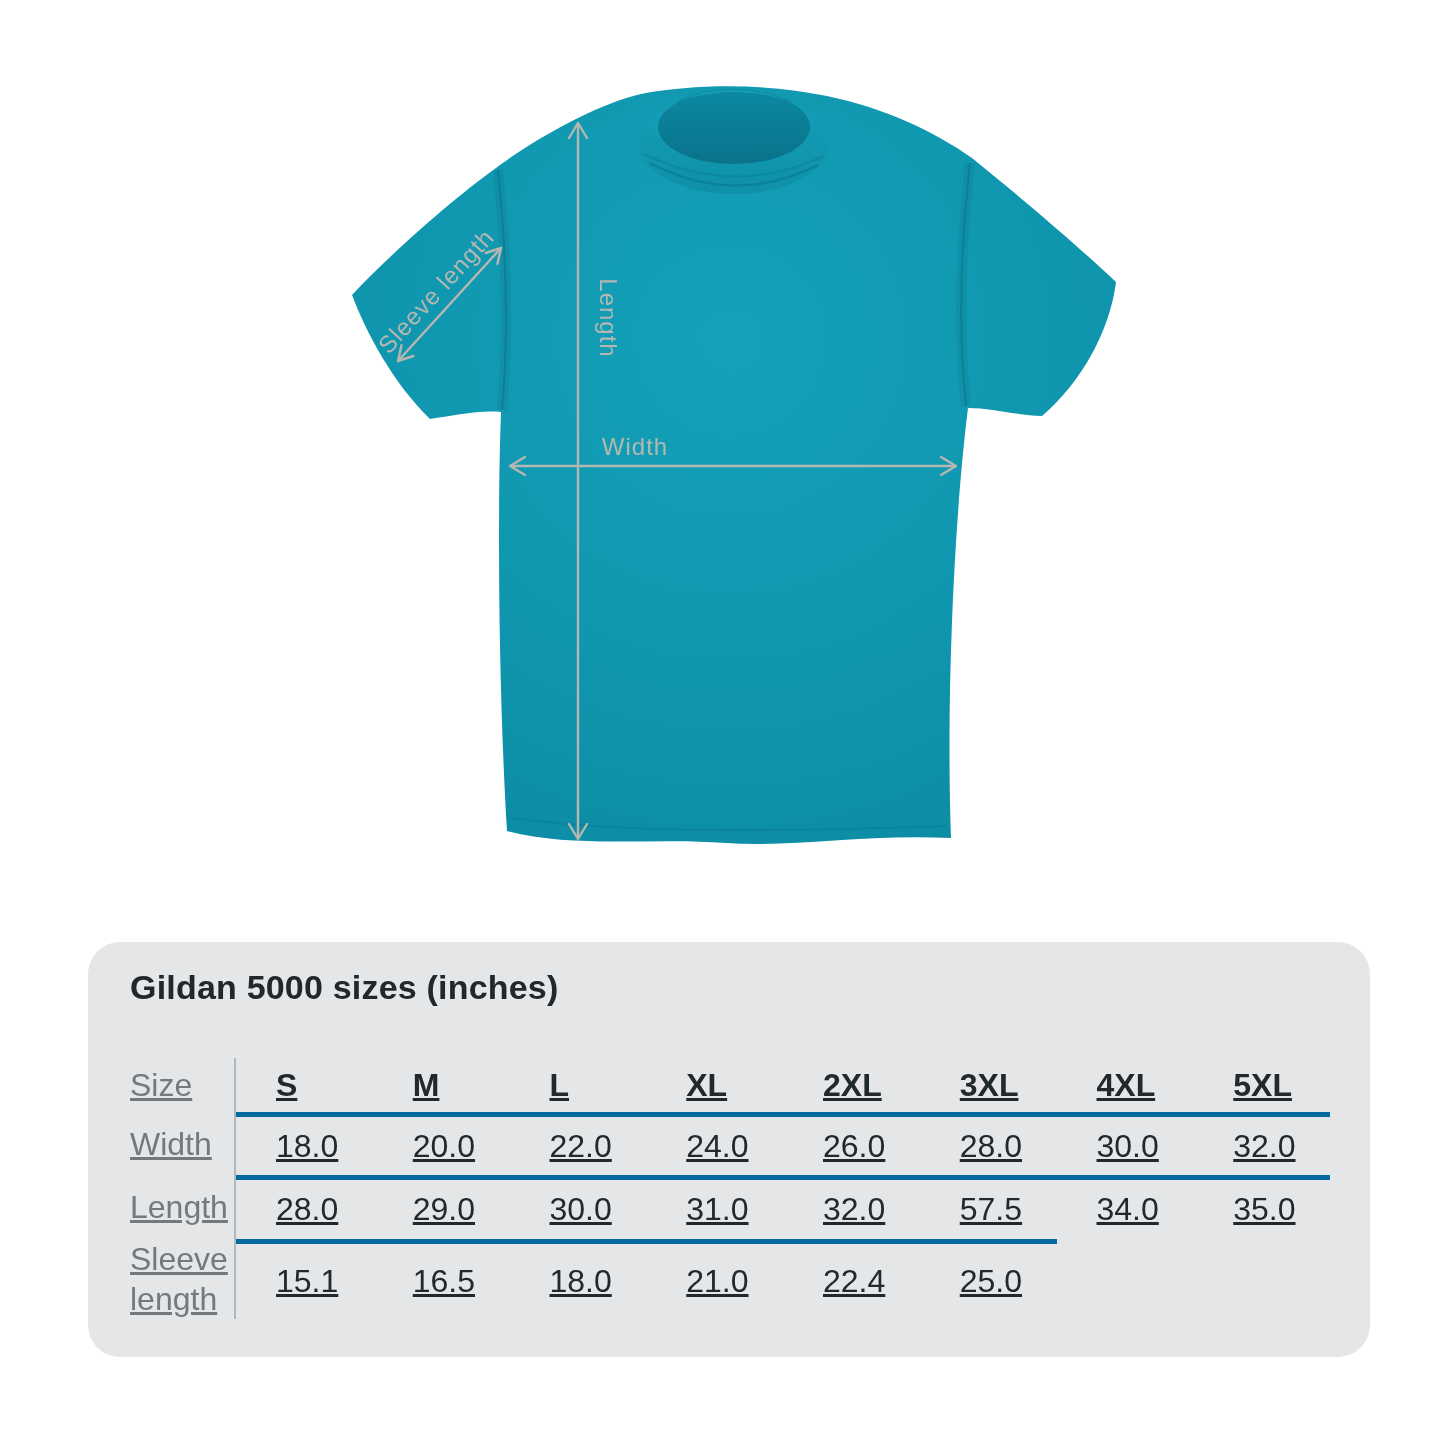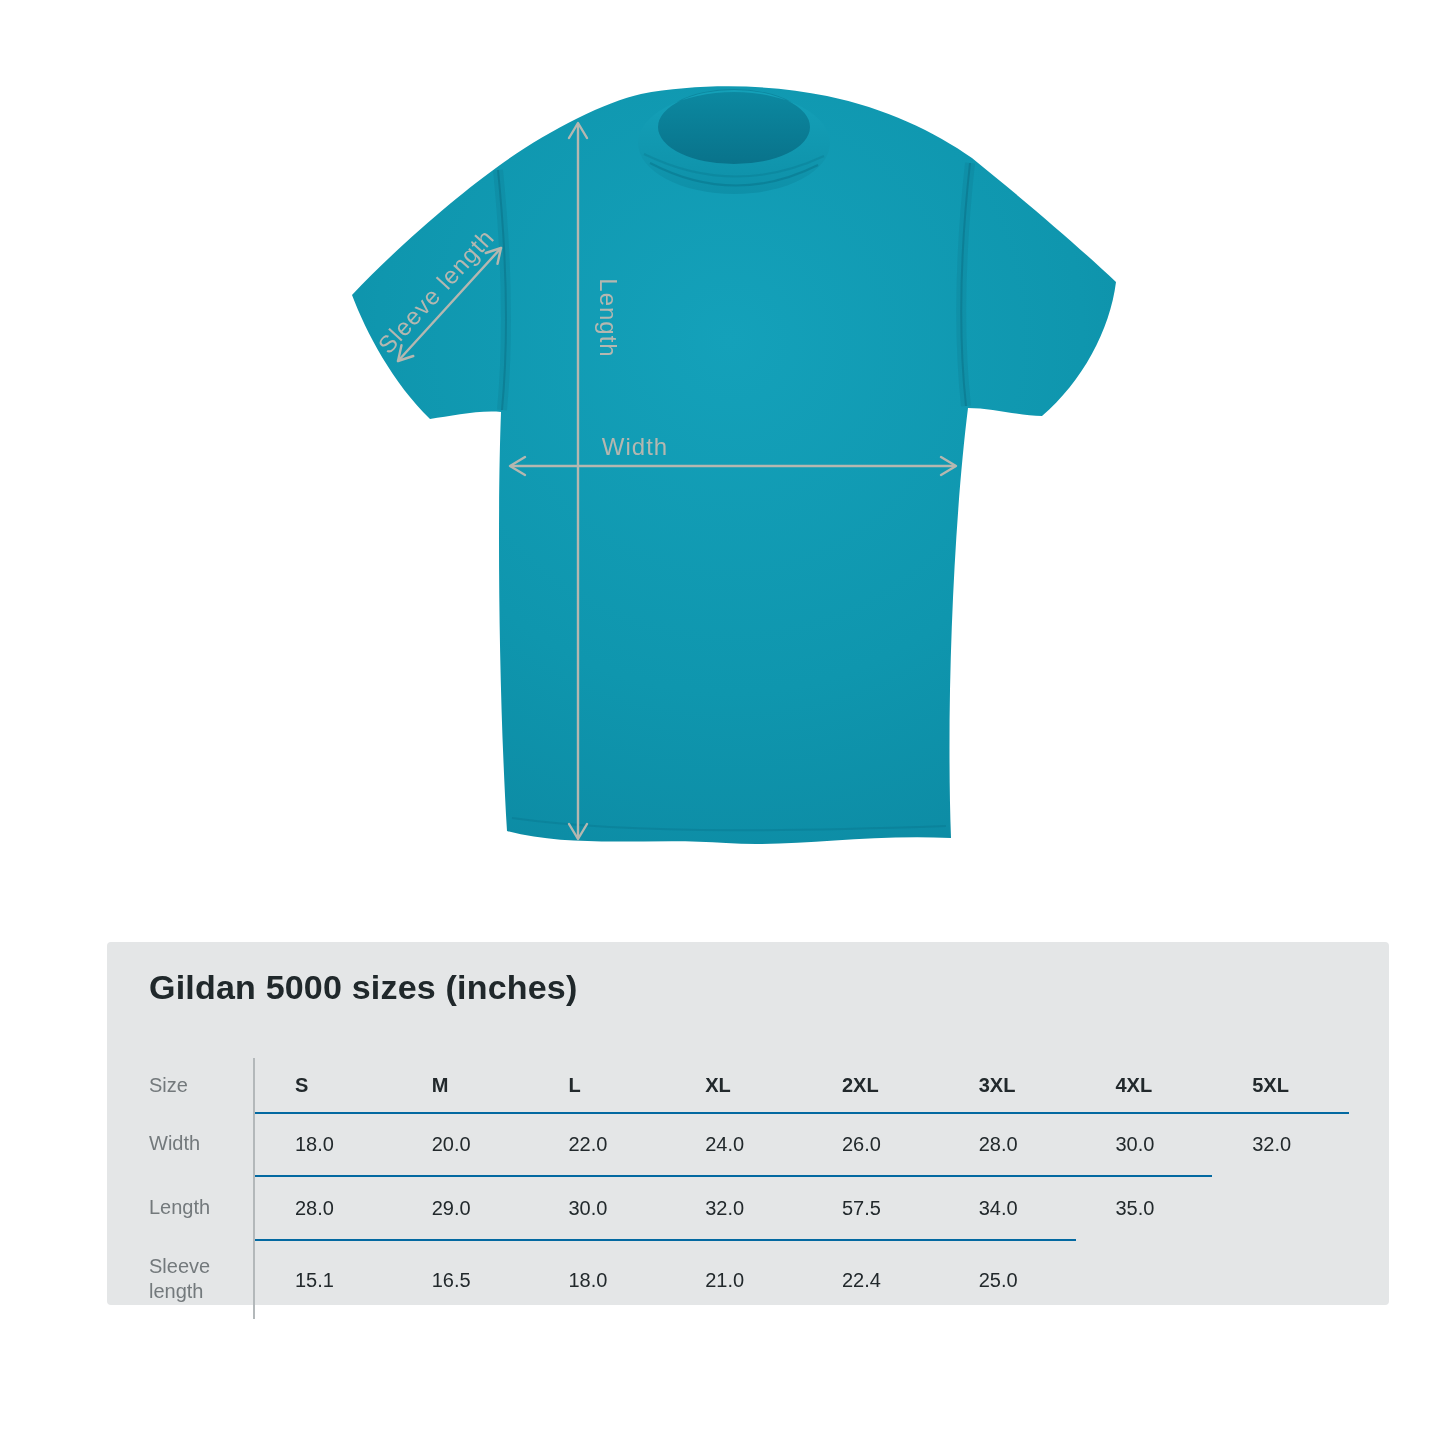--- a/index.html
+++ b/index.html
@@ -6,38 +6,38 @@
   body{
     width:1445px;height:1445px;position:relative;background:#ffffff;
     font-family:"Liberation Sans", sans-serif;overflow:hidden;
   }
   
   #shirt-svg{position:absolute;left:0;top:0;}
   .dim-line{stroke:#b5b7b0;stroke-width:2.4;fill:none;stroke-linecap:round;stroke-linejoin:round;}
   .dim-label{fill:#b5b7b0;font-size:24px;letter-spacing:1px;}
   
   .panel{
-    position:absolute;left:88px;top:942px;width:1282px;height:363px;
-    background:#e4e6e7;border-radius:4px;box-sizing:border-box;margin-left:19px;
+    position:absolute;left:88px;top:942px;width:1282px;height:415px;
+    background:#e4e6e7;border-radius:32px;box-sizing:border-box;
   }
   .panel-title{
     position:absolute;left:42px;top:26px;margin:0;
     font-size:34px;font-weight:700;color:#20282b;letter-spacing:.2px;
   }
   .size-table{position:absolute;left:42px;top:116px;width:1200px;}
   .tr{display:grid;grid-template-columns:106px repeat(8,1fr);}
-  .cell{display:flex;align-items:center;font-size:20px;box-sizing:border-box;}
+  .cell{display:flex;align-items:center;font-size:32px;box-sizing:border-box;text-decoration:underline;}
   .row-label{color:#73797c;border-right:2px solid #b3b8ba;line-height:1.25;}
   .val{padding-left:40px;color:#22292c;}
   .head .val{font-weight:700;}
   .tr-head{height:54px;}
   .tr-w{height:63px;}
   .tr-l{height:64px;}
   .tr-s{height:80px;}
-  .tr-w .val,.tr-l .val,.tr-s .val{border-top:2px solid #0369a1;height:100%;}
+  .tr-w .val,.tr-l .val,.tr-s .val{border-top:5px solid #0369a1;height:100%;}
 </style>
 </head>
 <body>
 
 <svg id="shirt-svg" width="1445" height="900" viewBox="0 0 1445 900" aria-hidden="true">
   <defs>
     <radialGradient id="bodyGrad" cx="730" cy="340" r="640" gradientUnits="userSpaceOnUse">
       <stop offset="0" stop-color="#14a1ba"></stop>
       <stop offset="0.55" stop-color="#0f96ae"></stop>
       <stop offset="1" stop-color="#0c87a0"></stop>
@@ -132,20 +132,21 @@
       <div class="cell val">28.0</div>
       <div class="cell val">30.0</div>
       <div class="cell val">32.0</div>
     </div>
 
     <div class="tr tr-l">
       <div class="cell row-label">Length</div>
       <div class="cell val">28.0</div>
       <div class="cell val">29.0</div>
       <div class="cell val">30.0</div>
+      <div class="cell val">31.0</div>
       <div class="cell val">32.0</div>
       <div class="cell val">57.5</div>
       <div class="cell val">34.0</div>
       <div class="cell val">35.0</div>
     </div>
 
     <div class="tr tr-s">
       <div class="cell row-label">Sleeve length</div>
       <div class="cell val">15.1</div>
       <div class="cell val">16.5</div>

